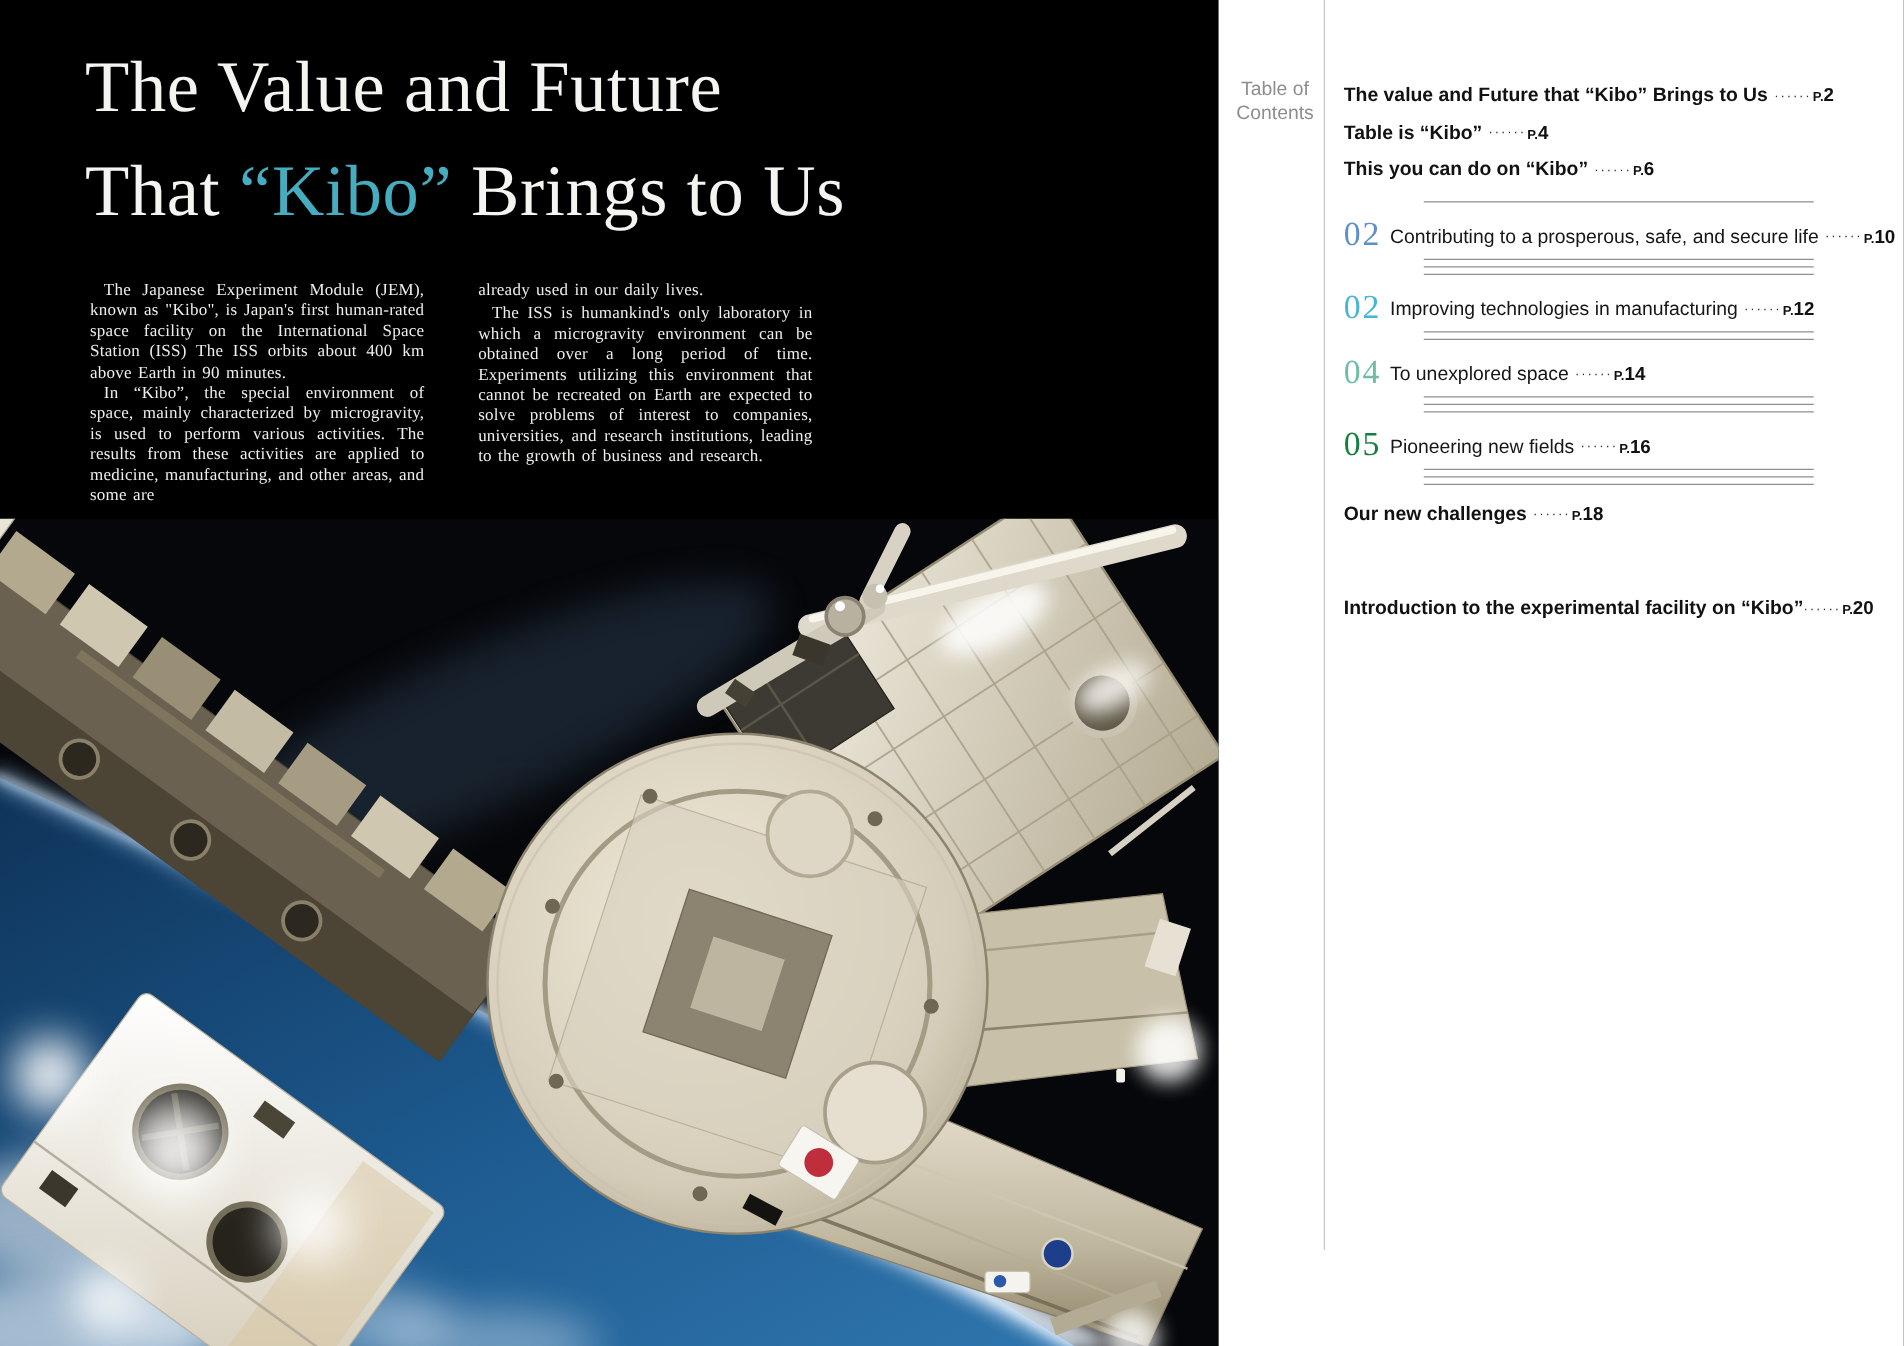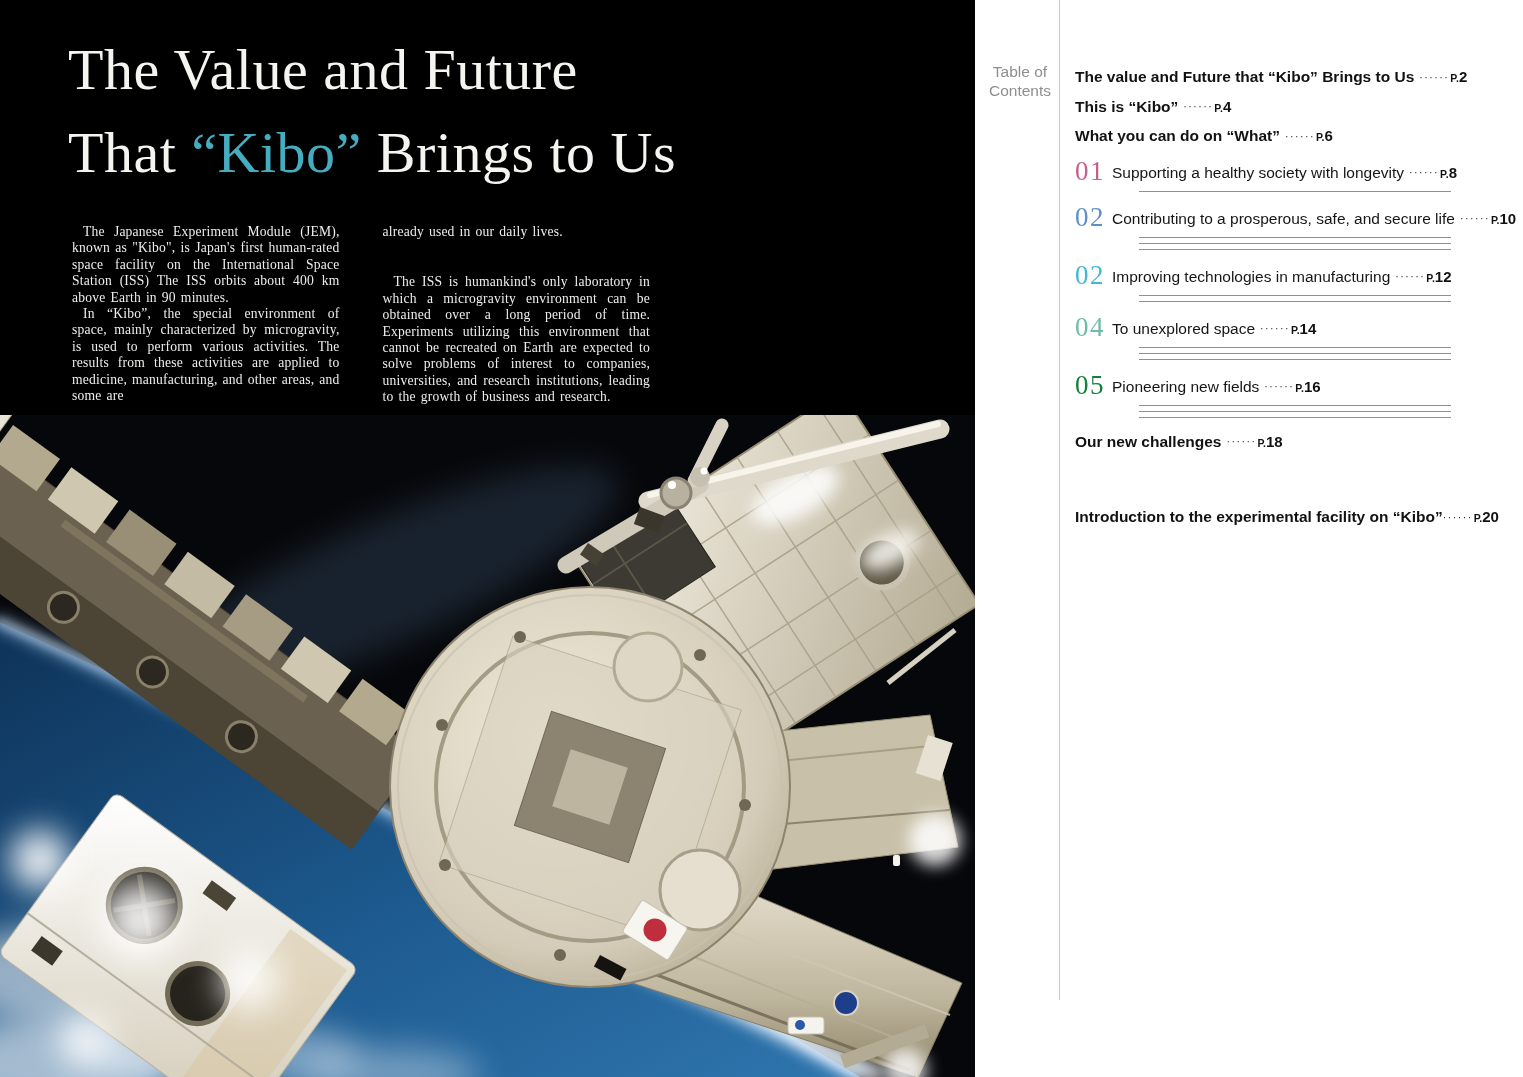--- a/index.html
+++ b/index.html
@@ -17,21 +17,21 @@
   }
   .kibo-accent{color:#46acbf;margin-top:22px;}
   .body-cols{position:absolute;left:72px;top:224px;width:578px;display:flex;gap:43px;text-decoration:underline;}
   .body-col{
     width:274px;font-family:"Liberation Serif","DejaVu Serif",serif;
     font-size:13.6px;line-height:16.4px;color:#eeeeec;
     text-align:justify;letter-spacing:.2px;word-spacing:1.4px;
   }
   .body-col p{margin:0;text-indent:11px;}
   .body-col p.no-indent{text-indent:0;}
-  .body-col p.para-gap{margin-top:34px;}
+  .body-col p.para-gap{margin-top:2px;}
   .photo-wrap{position:absolute;left:0;top:415px;width:975px;height:662px;}
   
   .right-page{position:absolute;left:975px;top:0;width:448px;height:1077px;background:#ffffff;}
   .toc-label{
     position:absolute;left:6px;top:62px;width:78px;text-align:center;
     color:#8e8e8e;font-size:15.5px;line-height:19px;
   }
   .vrule{position:absolute;left:84px;top:0;width:1px;height:1000px;background:#c8c8c8;}
   .toc{position:absolute;left:100px;top:68px;width:444px;}
   .toc-entry-lvl1{font-size:15.5px;font-weight:bold;color:#121212;margin-bottom:11.5px;white-space:nowrap;}
@@ -255,28 +255,27 @@
 
 <div class="right-page">
   <div class="toc-label"><span>Table of</span><br><span>Contents</span></div>
   <div class="vrule"></div>
 
   <div class="toc">
 
     <div>
 
     <div class="toc-entry-lvl1"><span>The value and Future that “Kibo” Brings to Us</span><span class="dots">······</span><span class="pp">P.</span><span class="pn">2</span></div>
-        <div class="toc-entry-lvl1"><span>This is “Kibo”</span><span class="dots">······</span><span class="pp">P.</span><span class="pn">4</span></div>
-        <div class="toc-entry-lvl1"><span>What you can do on “What”</span><span class="dots">······</span><span class="pp">P.</span><span class="pn">6</span></div>
+        <div class="toc-entry-lvl1"><span>Table is “Kibo”</span><span class="dots">······</span><span class="pp">P.</span><span class="pn">4</span></div>
+        <div class="toc-entry-lvl1"><span>This you can do on “Kibo”</span><span class="dots">······</span><span class="pp">P.</span><span class="pn">6</span></div>
       </div>
 
     <div>
 
     <div class="toc-section">
-          <div class="sec-head"><span class="sec-num" style="color: rgb(194, 96, 142);">01</span><span class="sec-title">Supporting a healthy society with longevity</span><span class="dots">······</span><span class="pp">P.</span><span class="pn">8</span></div>
           <div class="subs">
 
           <div class="sub divided"></div>
             <div class="sub"></div>
           </div>
         </div>
         <div class="toc-section">
           <div class="sec-head"><span class="sec-num" style="color: rgb(94, 143, 199);">02</span><span class="sec-title">Contributing to a prosperous, safe, and secure life</span><span class="dots">······</span><span class="pp">P.</span><span class="pn">10</span></div>
           <div class="subs">
 

